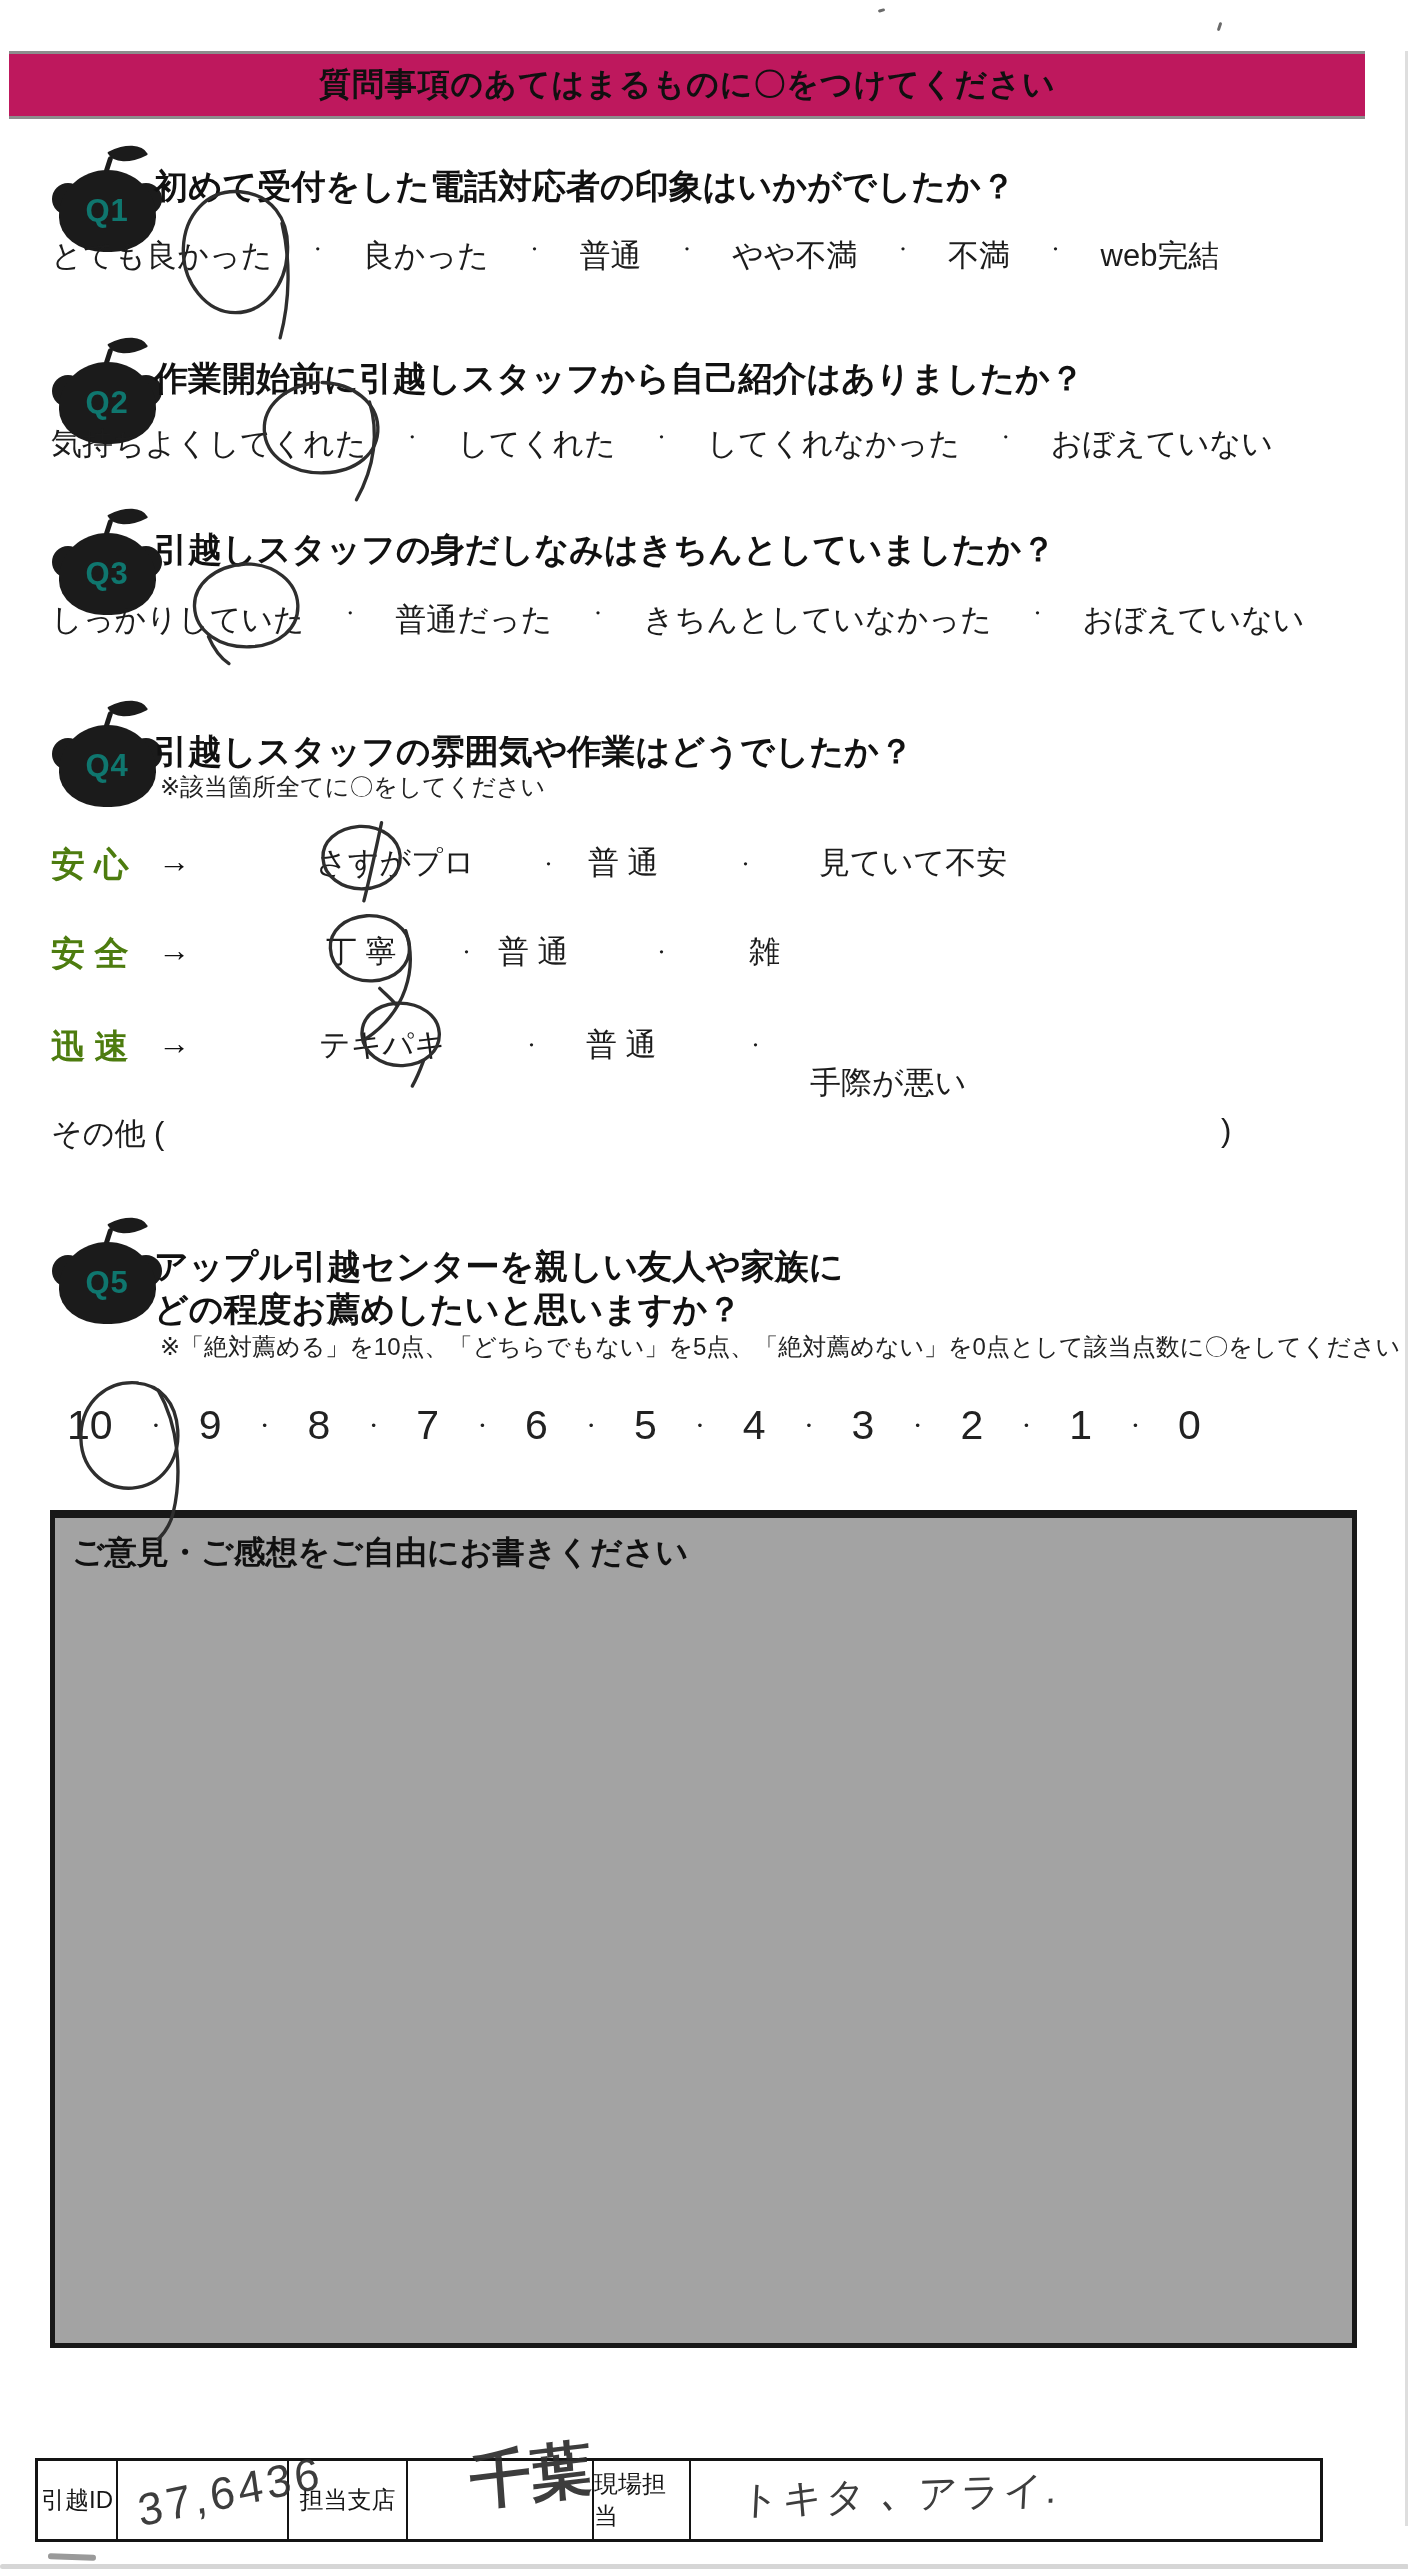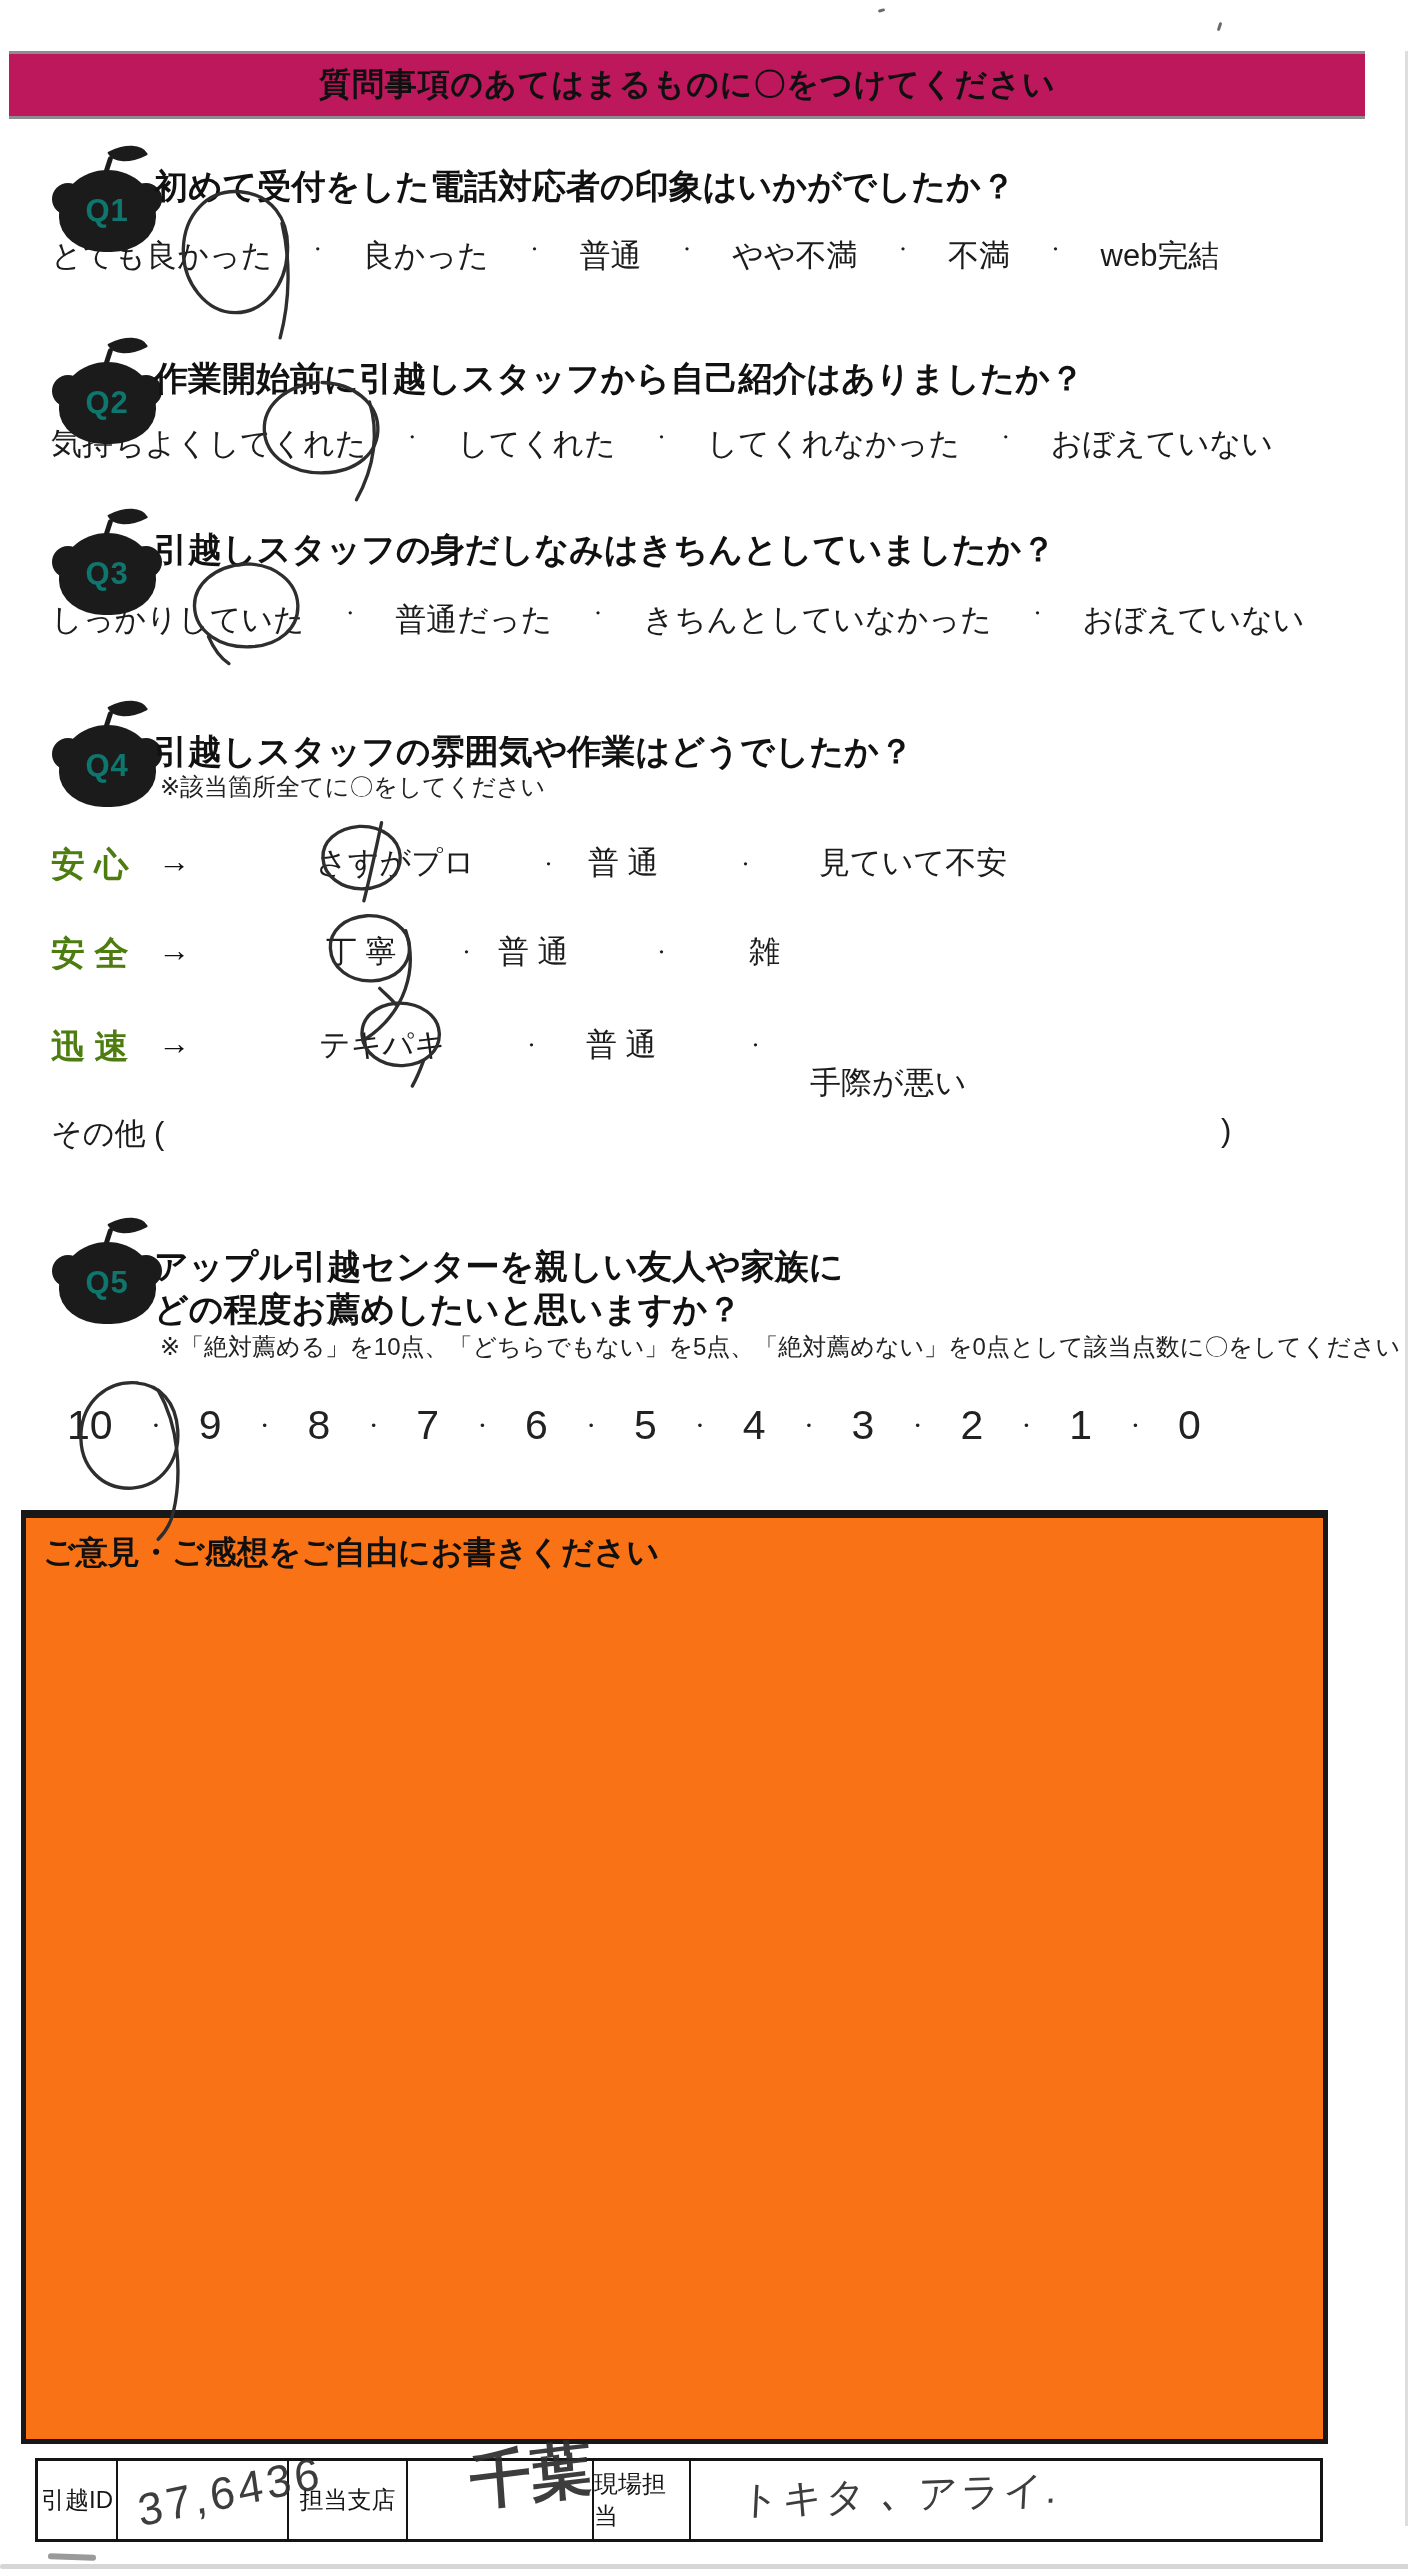--- a/index.html
+++ b/index.html
@@ -36,22 +36,22 @@
   .row-arrow{position:absolute;font-size:32px;font-weight:700;color:#111;}
   .row-opt{position:absolute;font-size:31px;color:#1c1c1c;white-space:nowrap;}
   .row-sep{position:absolute;font-size:20.5px;color:#1c1c1c;}
   .other-line{position:absolute;left:51px;font-size:31px;color:#1c1c1c;}
   .other-close{position:absolute;left:1221px;font-size:31px;color:#1c1c1c;}
   
   .scale{position:absolute;left:67px;top:1402px;width:1134px;display:flex;align-items:center;justify-content:space-between;}
   .scale .num{font-size:41px;color:#222;font-weight:400;}
   .scale .sep{font-size:22.3px;color:#222;}
   
-  .comment-box{position:absolute;left:21px;top:1510px;width:1307px;height:934px;
-    border:5.6px solid #181818;border-top-width:8.4px;box-sizing:border-box;background:#f97316;}
+  .comment-box{position:absolute;left:50px;top:1510px;width:1307px;height:838px;
+    border:5.6px solid #181818;border-top-width:8.4px;box-sizing:border-box;background:#a3a3a3;}
   .comment-box .ctitle{position:absolute;left:17px;top:13px;font-size:32px;font-weight:700;color:#101010;}
   
   .footer-table{position:absolute;left:35px;top:2458px;width:1288px;height:84px;
     border:3.7px solid #141414;box-sizing:border-box;display:flex;background:#fff;}
   .fcell{border-right:2.8px solid #141414;display:flex;align-items:center;justify-content:center;box-sizing:border-box;}
   .fcell.label{font-size:24px;color:#161616;}
   .fcell:last-child{border-right:none;}
   
   .hand{position:absolute;color:#2d2d2d;white-space:nowrap;opacity:.92;}
   .hand-id{left:136px;top:2466px;font-size:45px;letter-spacing:3.7px;transform:rotate(-12deg) skewX(-4deg);}

